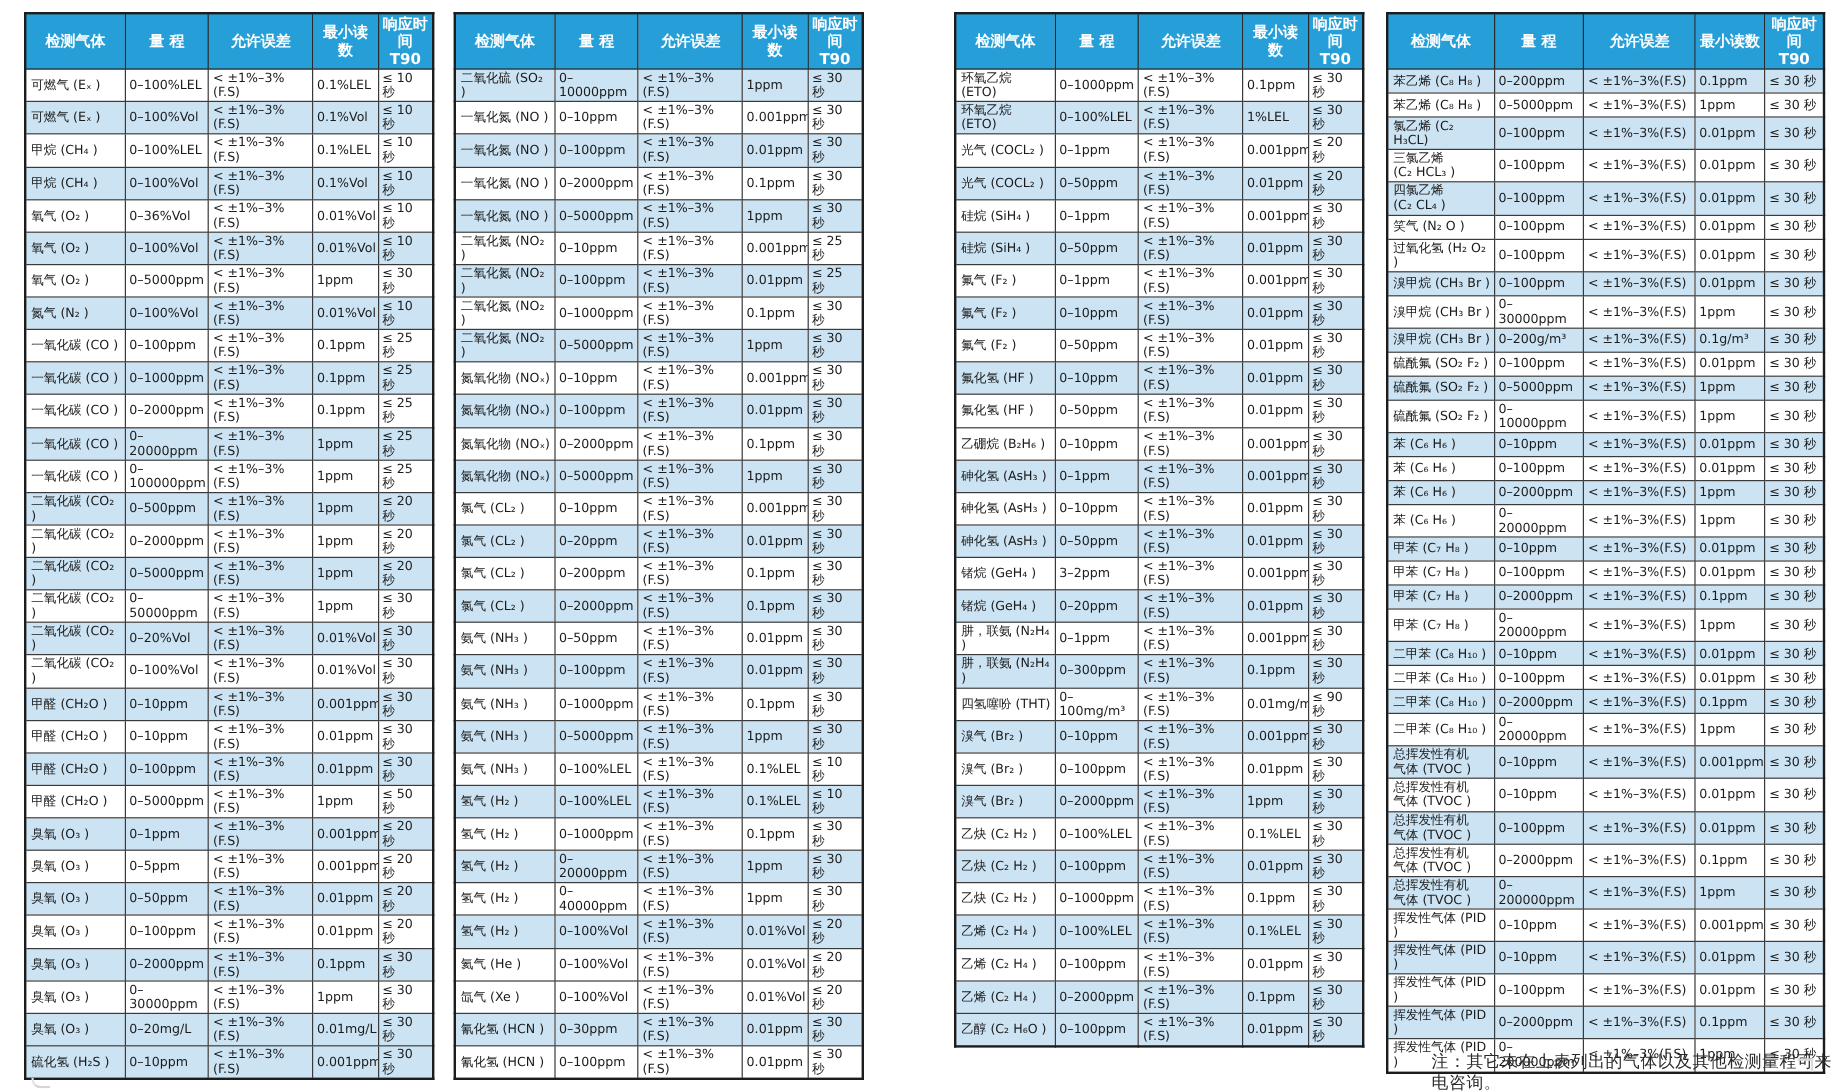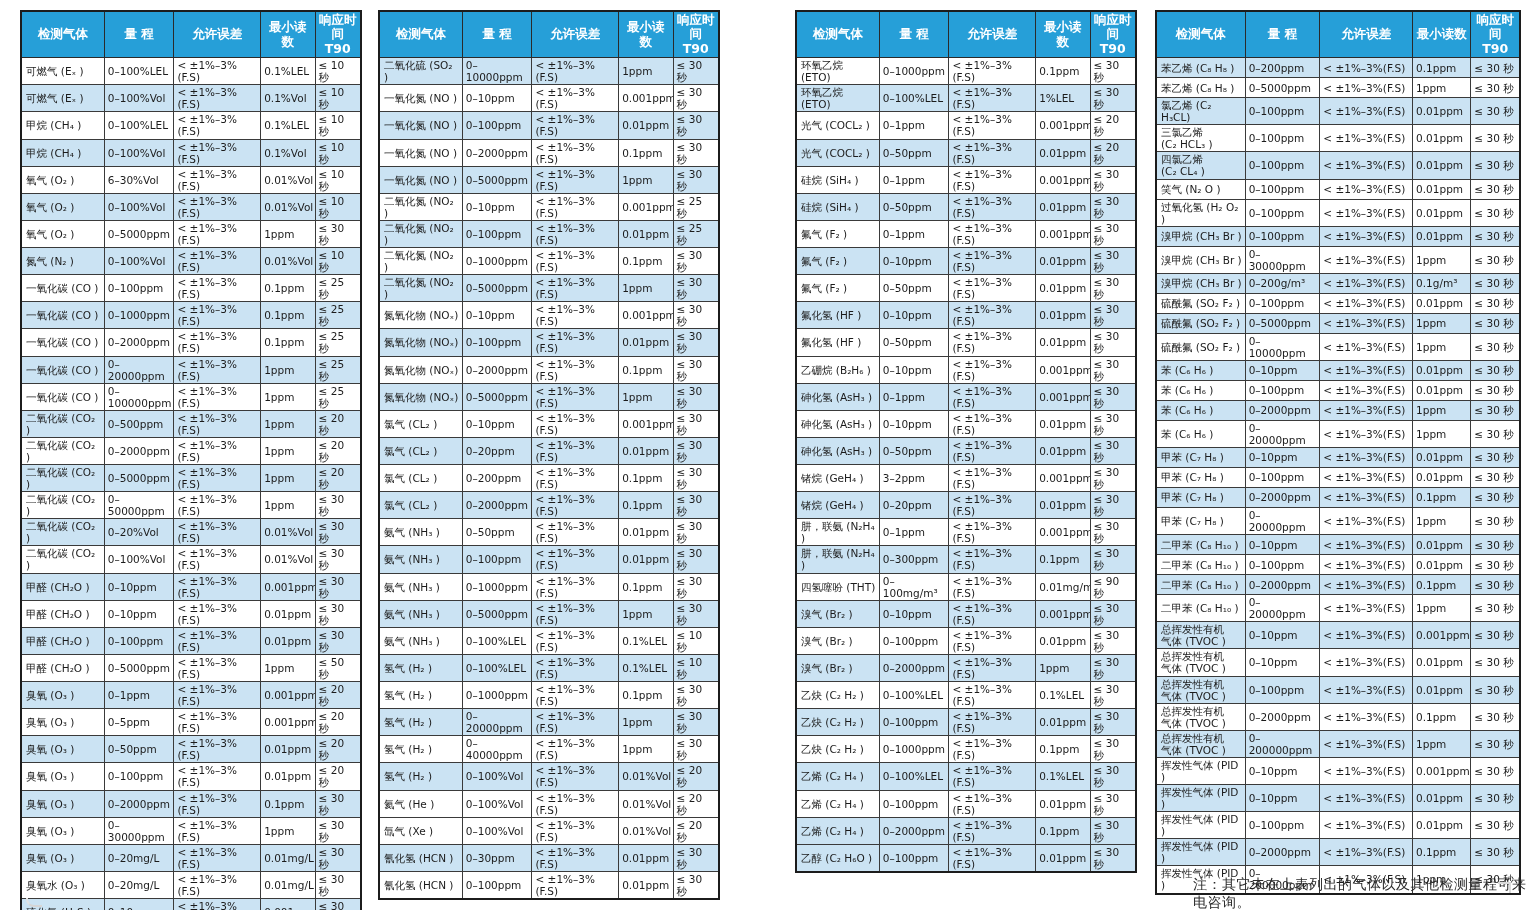--- a/index.html
+++ b/index.html
@@ -97,21 +97,21 @@
       </tr>
       <tr class="shaded">
         <td class="c0">甲烷 (CH₄ )</td>
         <td class="c1">0–100%Vol</td>
         <td class="c2">&lt; ±1%–3%(F.S)</td>
         <td class="c3">0.1%Vol</td>
         <td class="c4">≤ 10 秒</td>
       </tr>
       <tr>
         <td class="c0">氧气 (O₂ )</td>
-        <td class="c1">6–30%Vol</td>
+        <td class="c1">0–36%Vol</td>
         <td class="c2">&lt; ±1%–3%(F.S)</td>
         <td class="c3">0.01%Vol</td>
         <td class="c4">≤ 10 秒</td>
       </tr>
       <tr class="shaded">
         <td class="c0">氧气 (O₂ )</td>
         <td class="c1">0–100%Vol</td>
         <td class="c2">&lt; ±1%–3%(F.S)</td>
         <td class="c3">0.01%Vol</td>
         <td class="c4">≤ 10 秒</td>
@@ -272,27 +272,20 @@
       </tr>
       <tr>
         <td class="c0">臭氧 (O₃ )</td>
         <td class="c1">0–30000ppm</td>
         <td class="c2">&lt; ±1%–3%(F.S)</td>
         <td class="c3">1ppm</td>
         <td class="c4">≤ 30 秒</td>
       </tr>
       <tr class="shaded">
         <td class="c0">臭氧 (O₃ )</td>
-        <td class="c1">0–20mg/L</td>
-        <td class="c2">&lt; ±1%–3%(F.S)</td>
-        <td class="c3">0.01mg/L</td>
-        <td class="c4">≤ 30 秒</td>
-      </tr>
-      <tr>
-        <td class="c0">臭氧水 (O₃ )</td>
         <td class="c1">0–20mg/L</td>
         <td class="c2">&lt; ±1%–3%(F.S)</td>
         <td class="c3">0.01mg/L</td>
         <td class="c4">≤ 30 秒</td>
       </tr>
       <tr class="shaded">
         <td class="c0">硫化氢 (H₂S )</td>
         <td class="c1">0–10ppm</td>
         <td class="c2">&lt; ±1%–3%(F.S)</td>
         <td class="c3">0.001ppm</td>

